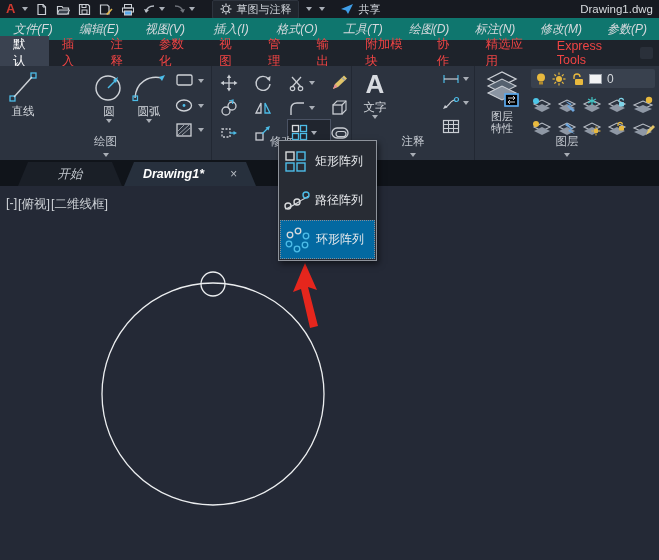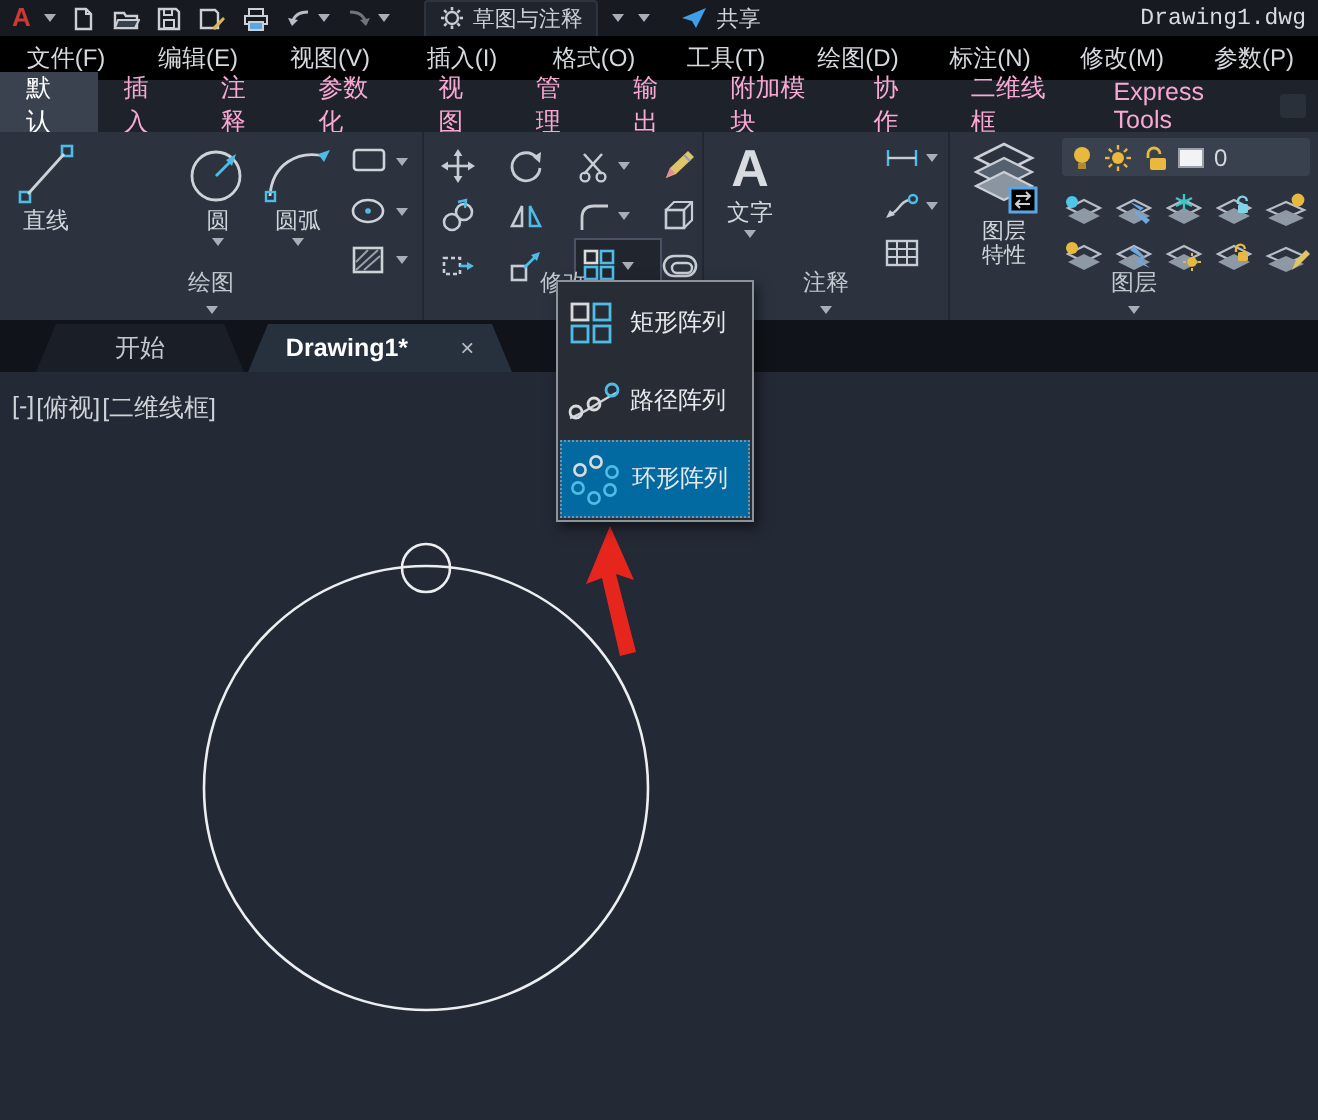--- a/index.html
+++ b/index.html
@@ -14,52 +14,52 @@
             display:flex;align-items:center;gap:7px;padding-left:6px;box-sizing:border-box;}
   .logoA{color:#cf3a30;font-weight:bold;font-size:13px;line-height:18px;}
   .cdown{width:0;height:0;border-left:3.5px solid transparent;border-right:3.5px solid transparent;
          border-top:4px solid #a9aeb6;display:inline-block;}
   .qat{display:flex;align-items:center;gap:8px;}
   .wschip{display:flex;align-items:center;gap:4px;background:#20252d;border:1px solid #2e343e;
           padding:1px 7px;border-radius:2px;margin-left:10px;}
   .wschip span{font-size:11px;color:#ccd0d6;}
   .share{display:flex;align-items:center;gap:4px;margin-left:8px;}
   .share span{font-size:11px;color:#d0d4da;}
-  .fname{margin-left:auto;margin-right:6px;font-size:11.5px;color:#d8dbdf;font-family:Liberation Mono, monospace;}
-
-  
-  .menubar{left:0;top:18px;width:659px;height:22px;background:#000000;
-           display:flex;align-items:center;overflow:hidden;}
+  .fname{margin-left:auto;margin-right:6px;font-size:11.5px;color:#d8dbdf;}
+
+  
+  .menubar{left:0;top:18px;width:659px;height:22px;background:#0f766e;
+           display:flex;align-items:center;overflow:hidden;font-style:italic;}
   .menubar span{width:66px;text-align:center;font-size:12px;color:#d6d9dd;flex:0 0 auto;}
 
   
   .rtabs{left:0;top:40px;width:659px;height:26px;background:#1e232b;
          display:flex;align-items:center;}
-  .rtab{padding:0 13px;display:flex;align-items:center;font-size:12.5px;color:#f9a8d4;}
+  .rtab{padding:0 13px;display:flex;align-items:center;font-size:12.5px;color:#ef4444;}
   .rtab.active{background:#3a4250;color:#ffffff;}
   .rtab-opt{margin-left:auto;align-self:center;margin-right:6px;width:14px;height:12px;
             background:#2a303a;border-radius:2px;}
 
   
   .ribbon{left:0;top:66px;width:659px;height:94px;background:#2c333f;}
   .panel{position:absolute;top:0;height:94px;box-sizing:border-box;border-right:1px solid #222833;}
   .plabel{position:absolute;bottom:3px;left:0;right:0;text-align:center;font-size:11.5px;
           color:#c3c8cf;display:flex;justify-content:center;align-items:center;gap:4px;flex-direction:column;}
   .bigbtn{position:absolute;display:flex;flex-direction:column;align-items:center;gap:1px;}
   .bigbtn .lbl{font-size:11.5px;color:#d2d6db;line-height:13px;white-space:nowrap;}
   .mini{display:flex;align-items:center;gap:3px;}
   .pressed{background:#20252e;outline:1px solid #4a5263;}
   .lay2{font-size:11px;color:#d2d6db;line-height:12px;text-align:center;}
   .combo{position:absolute;left:531px;top:3px;width:122px;height:19px;background:#39414e;
          border-radius:2px;display:flex;align-items:center;gap:5px;padding-left:4px;box-sizing:border-box;}
   .combo .zero{font-size:12px;color:#d5d9dd;}
   .swatch{width:13px;height:10px;background:#f2f3f4;border:1px solid #9aa0a8;box-sizing:border-box;}
 
   
-  .doctabs{left:0;top:160px;width:659px;height:26px;background:#10141a;}
+  .doctabs{left:0;top:160px;width:659px;height:26px;background:#10141a;font-style:italic;}
   .dtab{position:absolute;top:2px;height:24px;display:flex;align-items:center;justify-content:center;
         clip-path:polygon(10px 0,calc(100% - 10px) 0,100% 100%,0 100%);}
   .dtab.start{left:18px;width:104px;background:#1a1f27;color:#c3c8cf;font-size:12.5px;}
   .dtab.active{left:124px;width:132px;background:#27303d;color:#ffffff;font-weight:bold;font-size:12.5px;gap:26px;}
   .dtab .x{font-weight:normal;color:#b8bdc4;font-size:12px;}
 
   
   .canvas{left:0;top:186px;width:659px;height:374px;background:#242936;}
   .vplabel{position:absolute;left:6px;top:10px;font-size:12.5px;color:#ced2d7;display:flex;gap:1px;}
 
@@ -170,21 +170,21 @@
   <div class="abs rtabs">
     <span class="rtab active">默认</span>
     <span class="rtab">插入</span>
     <span class="rtab">注释</span>
     <span class="rtab">参数化</span>
     <span class="rtab">视图</span>
     <span class="rtab">管理</span>
     <span class="rtab">输出</span>
     <span class="rtab">附加模块</span>
     <span class="rtab">协作</span>
-    <span class="rtab">二维线框</span>
+    <span class="rtab">精选应用</span>
     <span class="rtab">Express Tools</span>
     <span class="rtab-opt"></span>
   </div>
 
   <div class="abs ribbon">
 
     <div class="panel" style="left:0;width:212px;">
       <div class="bigbtn" style="left:4px;top:4px;width:38px;">
         <svg width="30" height="34">
             <rect x="2" y="26" width="5" height="5" fill="none" stroke="#4dbde8" stroke-width="1.3"></rect>

